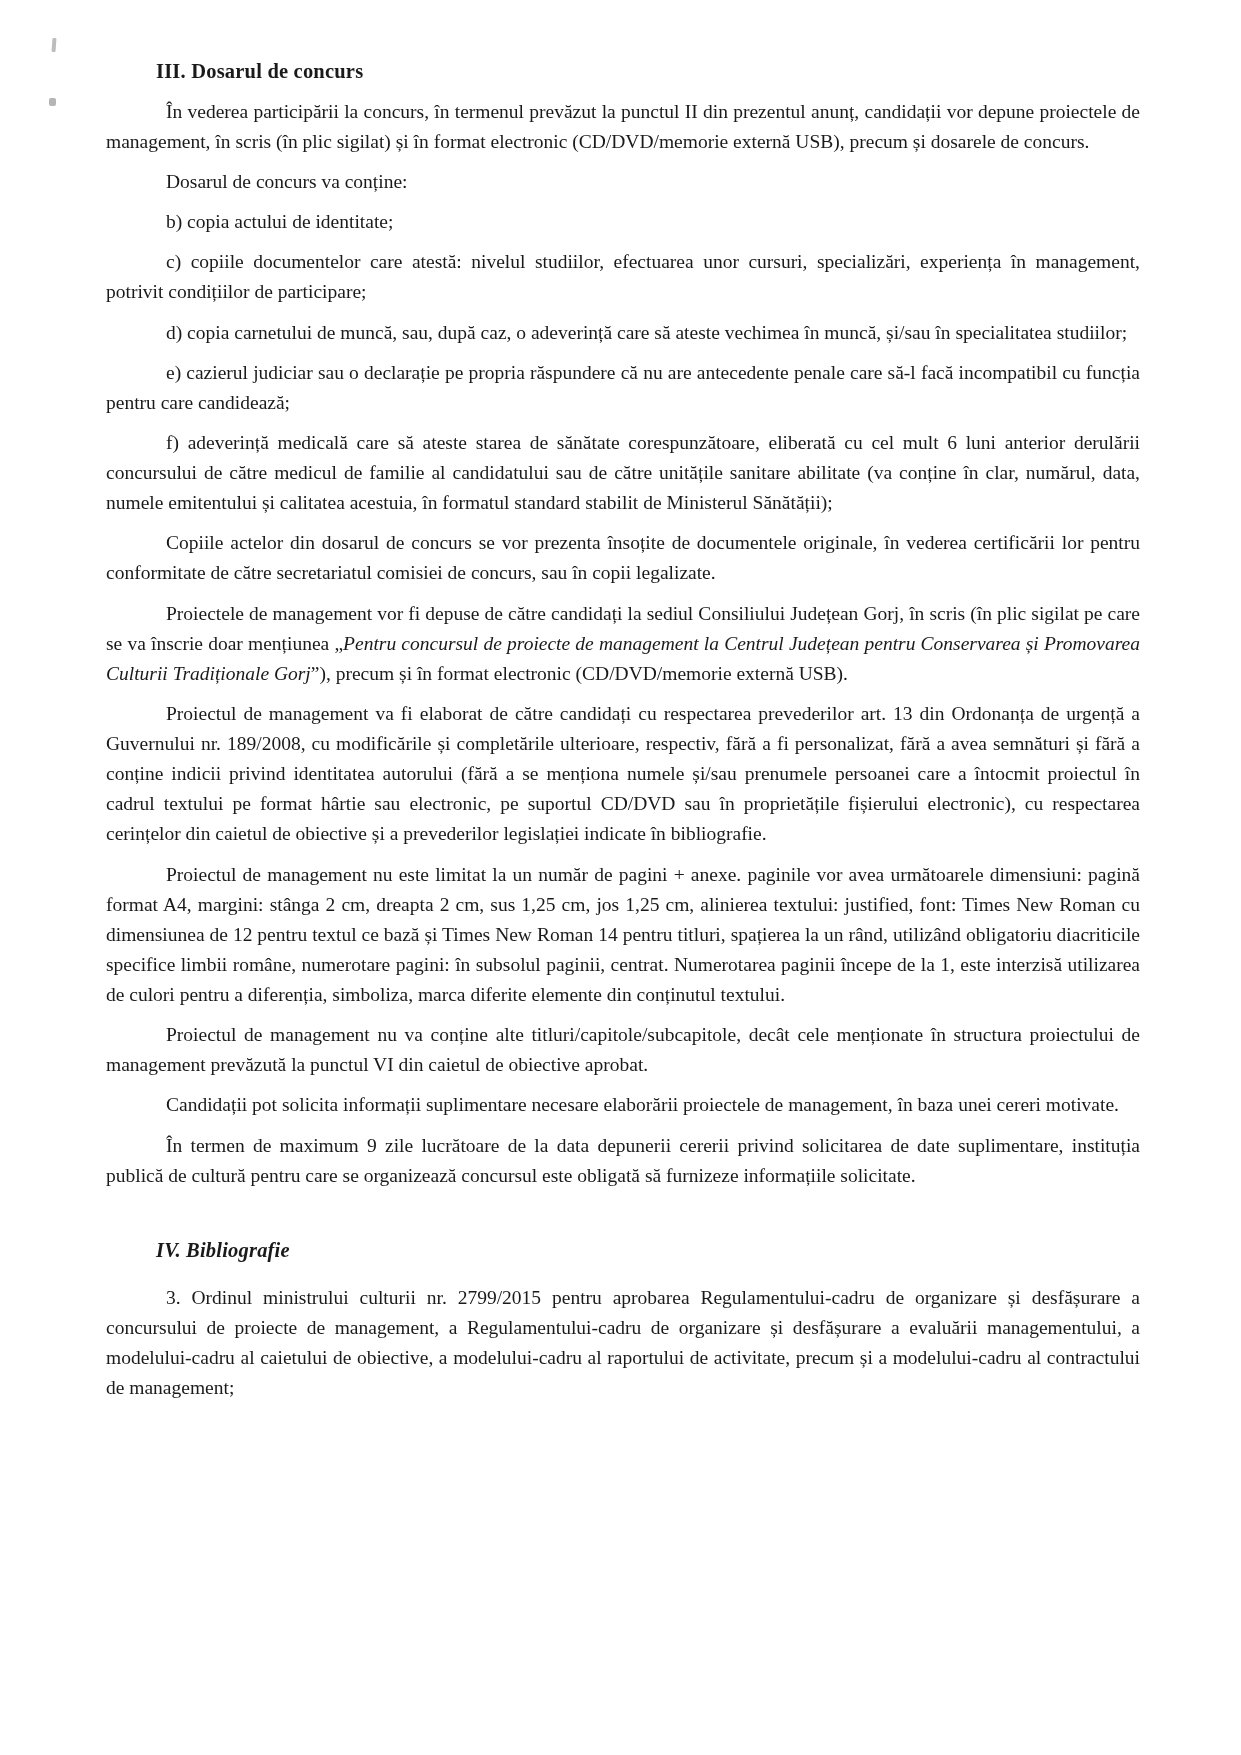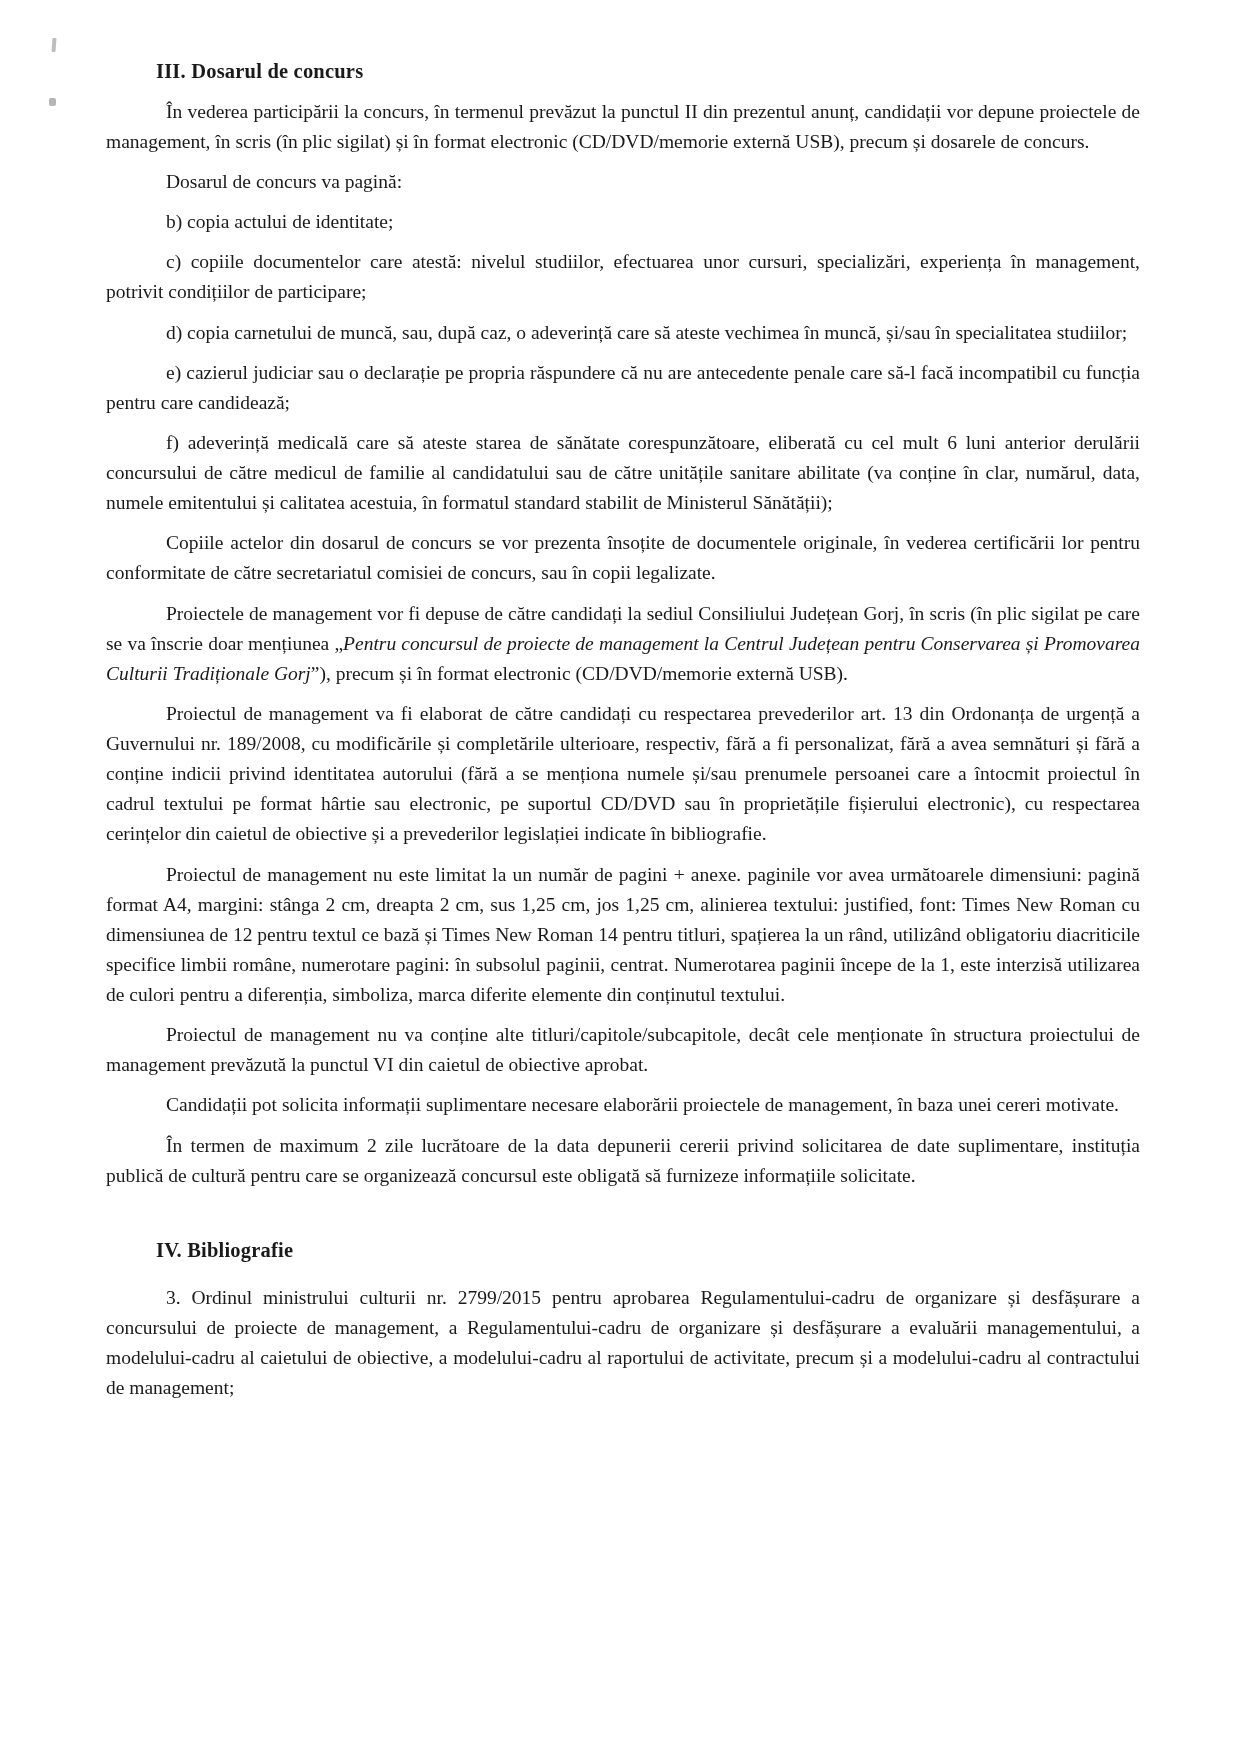--- a/index.html
+++ b/index.html
@@ -27,20 +27,21 @@
   h2.heading {
     font-size: 20.5px;
     font-weight: bold;
     margin: 0 0 2px 60px;
     letter-spacing: 0.2px;
     line-height: 1.5;
   }
   h2.heading.bib {
     margin-top: 44px;
     margin-bottom: 17px;
+    font-style: italic;
   }
   p.para {
     font-size: 19.5px;
     line-height: 1.545;
     margin: 10px;
     text-align: justify;
     text-indent: 60px;
     text-justify: inter-word;
     hyphens: none;
   }
@@ -78,21 +79,21 @@
 
   <div class="speck speck-a"></div>
   <div class="speck speck-b"></div>
 
   <div class="content">
 
     <h2 class="heading">III.  Dosarul de concurs</h2>
 
     <p class="para">În vederea participării la concurs, în termenul prevăzut la punctul II din prezentul anunț, candidații vor depune proiectele de management, în scris (în plic sigilat) și în format electronic (CD/DVD/memorie externă USB), precum și dosarele de concurs.</p>
 
-    <p class="para">Dosarul de concurs va pagină:</p>
+    <p class="para">Dosarul de concurs va conține:</p>
 
 
     <p class="para">b) copia actului de identitate;</p>
 
     <p class="para">c) copiile documentelor care atestă: nivelul studiilor, efectuarea unor cursuri, specializări, experiența în management, potrivit condițiilor de participare;</p>
 
     <p class="para">d) copia carnetului de muncă, sau, după caz, o adeverință care să ateste vechimea în muncă, și/sau în specialitatea studiilor;</p>
 
     <p class="para">e) cazierul judiciar sau o declarație pe propria răspundere că nu are antecedente penale care să-l facă incompatibil cu funcția pentru care candidează;</p>
 
@@ -104,21 +105,21 @@
     <p class="para"><span>Proiectele de management vor fi depuse de către candidați la sediul Consiliului Județean Gorj, în scris (în plic sigilat pe care se va înscrie doar mențiunea „</span><i>Pentru concursul de proiecte de management la Centrul Județean pentru Conservarea și Promovarea Culturii Tradiționale Gorj</i><span>”), precum și în format electronic (CD/DVD/memorie externă USB).</span></p>
 
     <p class="para">Proiectul de management va fi elaborat de către candidați cu respectarea prevederilor art. 13 din Ordonanța de urgență a Guvernului nr. 189/2008, cu modificările și completările ulterioare, respectiv, fără a fi personalizat, fără a avea semnături și fără a conține indicii privind identitatea autorului (fără a se menționa numele și/sau prenumele persoanei care a întocmit proiectul în cadrul textului pe format hârtie sau electronic, pe suportul CD/DVD sau în proprietățile fișierului electronic), cu respectarea cerințelor din caietul de obiective și a prevederilor legislației indicate în bibliografie.</p>
 
     <p class="para">Proiectul de management nu este limitat la un număr de pagini + anexe. paginile vor avea următoarele dimensiuni: pagină format A4, margini: stânga 2 cm, dreapta 2 cm, sus 1,25 cm, jos 1,25 cm, alinierea textului: justified, font: Times New Roman cu dimensiunea de 12 pentru textul ce bază și Times New Roman 14 pentru titluri, spațierea la un rând, utilizând obligatoriu diacriticile specifice limbii române, numerotare pagini: în subsolul paginii, centrat. Numerotarea paginii începe de la 1, este interzisă utilizarea de culori pentru a diferenția, simboliza, marca diferite elemente din conținutul textului.</p>
 
     <p class="para">Proiectul de management nu va conține alte titluri/capitole/subcapitole, decât cele menționate în structura proiectului de management prevăzută la punctul VI din caietul de obiective aprobat.</p>
 
     <p class="para">Candidații pot solicita informații suplimentare necesare elaborării proiectele de management, în baza unei cereri motivate.</p>
 
-    <p class="para">În termen de maximum 2 zile lucrătoare de la data depunerii cererii privind solicitarea de date suplimentare, instituția publică de cultură pentru care se organizează concursul este obligată să furnizeze informațiile solicitate.</p>
+    <p class="para">În termen de maximum 9 zile lucrătoare de la data depunerii cererii privind solicitarea de date suplimentare, instituția publică de cultură pentru care se organizează concursul este obligată să furnizeze informațiile solicitate.</p>
 
     <h2 class="heading bib">IV.  Bibliografie</h2>
 
 
 
     <p class="para">3. Ordinul ministrului culturii nr. 2799/2015 pentru aprobarea Regulamentului-cadru de organizare și desfășurare a concursului de proiecte de management, a Regulamentului-cadru de organizare și desfășurare a evaluării managementului, a modelului-cadru al caietului de obiective, a modelului-cadru al raportului de activitate, precum și a modelului-cadru al contractului de management;</p>
 
 
   </div>
 </div>

